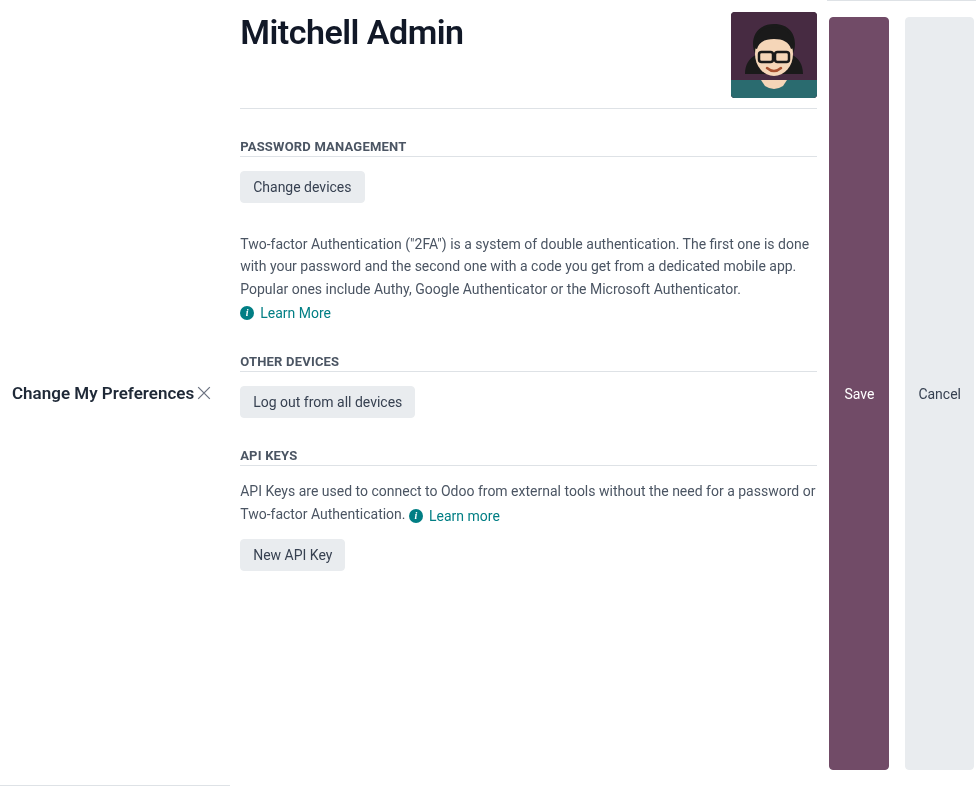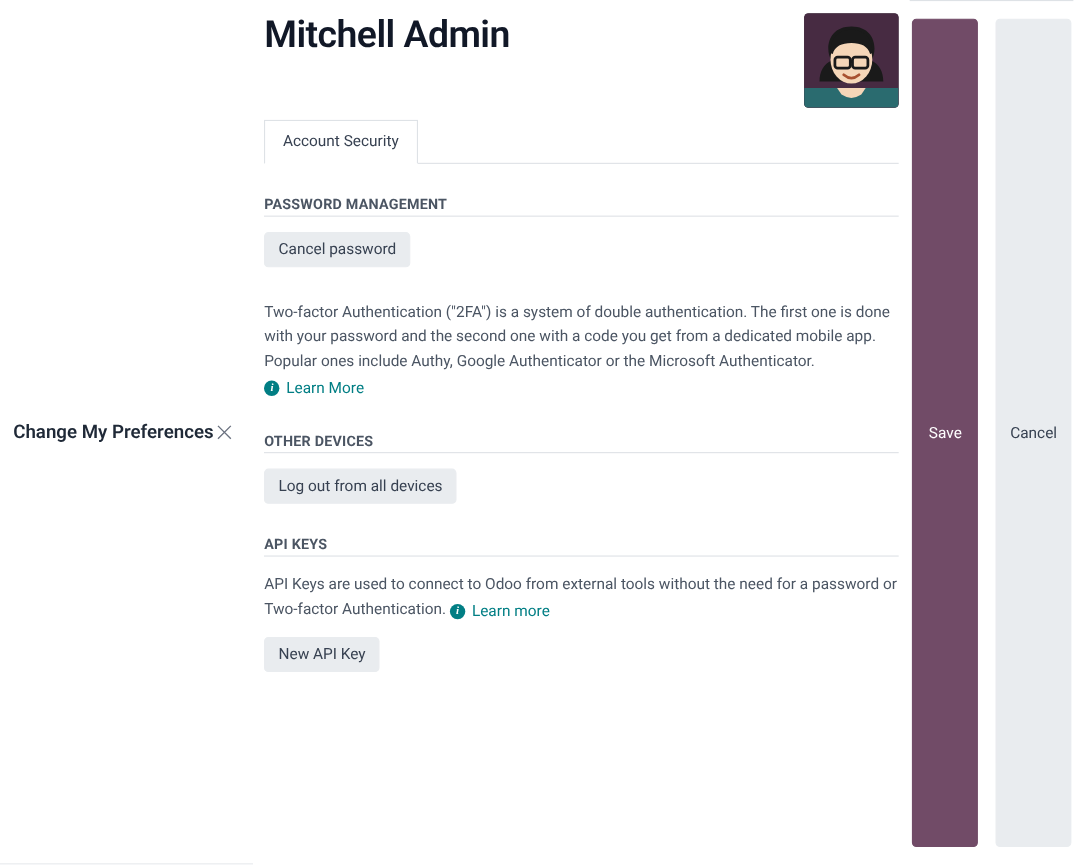--- a/index.html
+++ b/index.html
@@ -210,28 +210,27 @@
           <rect x="44" y="40" width="14" height="10" rx="2.5" fill="none" stroke="#1a1a1a" stroke-width="2.5"></rect>
           <line x1="42" y1="44" x2="44" y2="44" stroke="#1a1a1a" stroke-width="2.5"></line>
           <path d="M36 56 Q43 62 50 56" fill="none" stroke="#a8502f" stroke-width="2.5" stroke-linecap="round"></path>
           <rect y="68" width="86" height="18" fill="#2a6b6f"></rect>
           <path d="M30 68 L56 68 L52 74 Q43 80 34 74 Z" fill="#f5d6b8"></path>
         </svg>
       </div>
     </div>
 
     <div class="tabs-wrap">
-      <div class="tab active">Account Security</div>
     </div>
 
     <div class="section">
       <div class="section-head">
         <div class="section-title">PASSWORD MANAGEMENT</div>
       </div>
-      <button class="btn-secondary">Cancel password</button>
+      <button class="btn-secondary">Change devices</button>
     </div>
 
     <div class="section">
       <div class="section-desc">
         <span class="inline-text">Two-factor Authentication ("2FA") is a system of double authentication. The first one is done with your password and the second one with a code you get from a dedicated mobile app. Popular ones include Authy, Google Authenticator or the Microsoft Authenticator. </span>
         <span class="info-link">
           <span class="info-icon">i</span>
           <span>Learn More</span>
         </span>
       </div>

